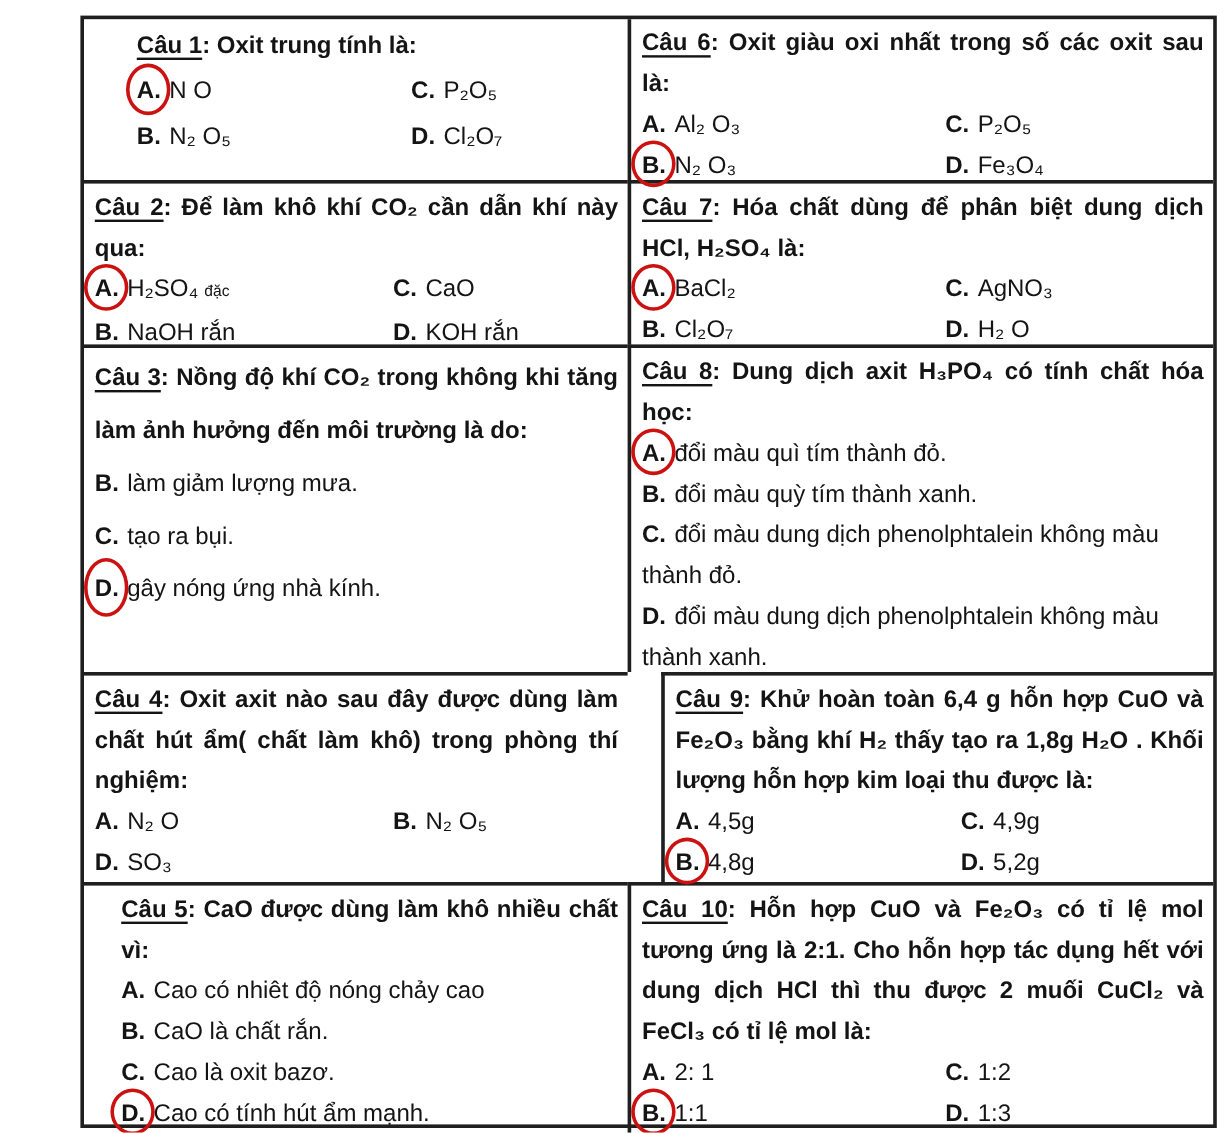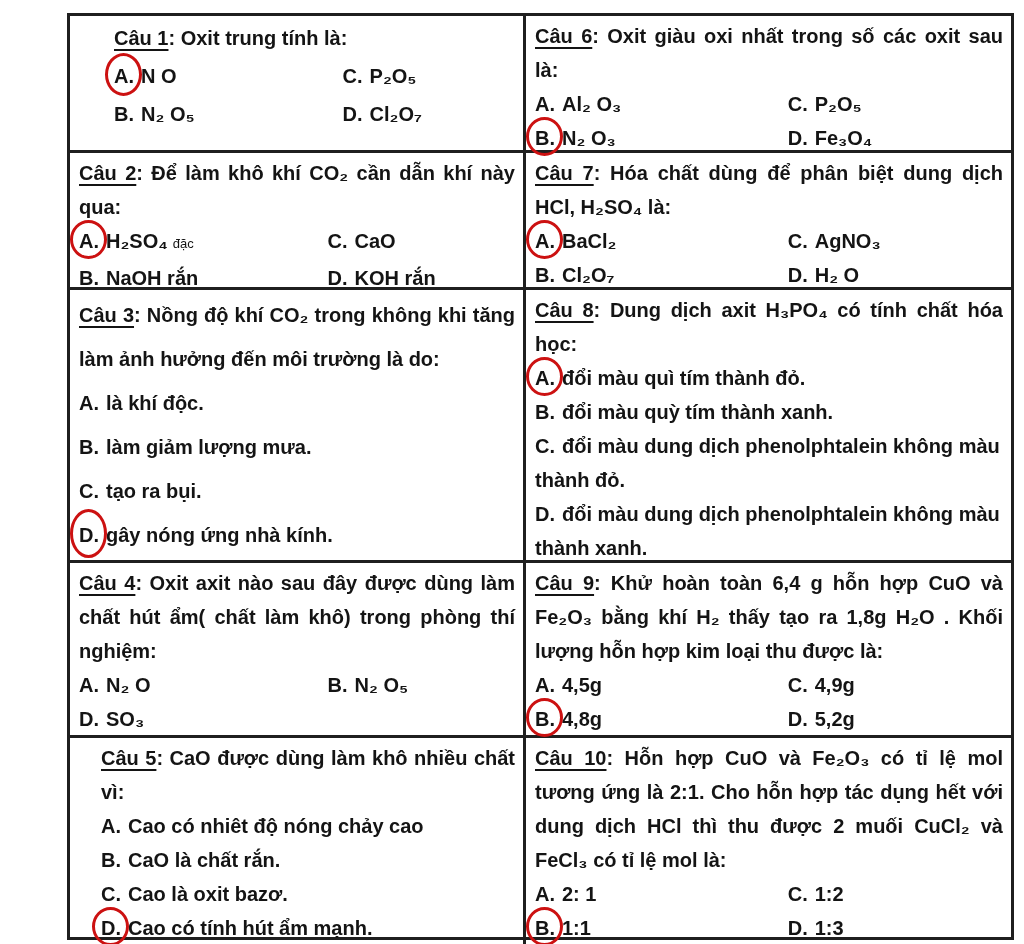--- a/index.html
+++ b/index.html
@@ -29,21 +29,21 @@
   .qhead{margin:0;text-align:justify;font-weight:bold;}
   .qlabel{text-decoration:underline;text-decoration-thickness:2px;text-underline-offset:4px;}
   .opts1 .opt{display:block;}
   .opts2{display:grid;grid-template-columns:57% 1fr;}
   .opts2.r2{grid-template-columns:54% 1fr;}
   .letter{font-weight:bold;margin-right:7px;position:relative;display:inline-block;}
   .letter.circled::before{
     content:"";position:absolute;left:-9px;right:-8px;top:-4px;bottom:-1px;
     border:3px solid var(--circle);border-radius:50%;pointer-events:none;
   }
-  .otext{font-weight:bold;}
+  .otext{font-weight:normal;}
   .osmall{font-size:13px;font-weight:normal;margin-left:5px;}
 </style>
 </head>
 <body>
 
 <div class="canvas">
   <div class="sheet">
       <div class="cell q1" style="grid-area: 1 / 1; padding-left: 44px;">
         <p class="qhead"><span class="qlabel">Câu 1</span><span>: Oxit trung tính là:</span></p>
         <div class="opts2">
@@ -58,21 +58,20 @@
         <div class="opts2">
           <div class="opt"><span class="letter circled">A.</span><span class="otext">H₂SO₄</span><span class="osmall">đặc</span></div>
           <div class="opt"><span class="letter">C.</span><span class="otext">CaO</span></div>
           <div class="opt"><span class="letter">B.</span><span class="otext">NaOH rắn</span></div>
           <div class="opt"><span class="letter">D.</span><span class="otext">KOH rắn</span></div>
         </div>
       </div>
       <div class="cell q3 rowb" style="grid-area: 3 / 1;">
         <p class="qhead"><span class="qlabel">Câu 3</span><span>: Nồng độ khí CO₂ trong không khi tăng làm ảnh hưởng đến môi trường là do:</span></p>
         <div class="opts1">
-          <div class="opt"><span class="letter">A.</span><span class="otext">là khí độc.</span></div>
           <div class="opt"><span class="letter">B.</span><span class="otext">làm giảm lượng mưa.</span></div>
           <div class="opt"><span class="letter">C.</span><span class="otext">tạo ra bụi.</span></div>
           <div class="opt"><span class="letter circled">D.</span><span class="otext">gây nóng ứng nhà kính.</span></div>
         </div>
       </div>
       <div class="cell q4 rowb" style="grid-area: 4 / 1;">
         <p class="qhead"><span class="qlabel">Câu 4</span><span>: Oxit axit nào sau đây được dùng làm chất hút ẩm( chất làm khô) trong phòng thí nghiệm:</span></p>
         <div class="opts2">
           <div class="opt"><span class="letter">A.</span><span class="otext">N₂ O</span></div>
           <div class="opt"><span class="letter">B.</span><span class="otext">N₂ O₅</span></div>
@@ -108,21 +107,21 @@
       </div>
       <div class="cell q8 right rowb" style="grid-area: 3 / 2;">
         <p class="qhead"><span class="qlabel">Câu 8</span><span>: Dung dịch axit H₃PO₄ có tính chất hóa học:</span></p>
         <div class="opts1">
           <div class="opt"><span class="letter circled">A.</span><span class="otext">đổi màu quì tím thành đỏ.</span></div>
           <div class="opt"><span class="letter">B.</span><span class="otext">đổi màu quỳ tím thành xanh.</span></div>
           <div class="opt"><span class="letter">C.</span><span class="otext">đổi màu dung dịch phenolphtalein không màu thành đỏ.</span></div>
           <div class="opt"><span class="letter">D.</span><span class="otext">đổi màu dung dịch phenolphtalein không màu thành xanh.</span></div>
         </div>
       </div>
-      <div class="cell q9 right rowb" style="grid-area: 4 / 2;">
+      <div class="cell q9 right rowb" style="grid-area: 4 / 2; margin-left: 28px;">
         <p class="qhead"><span class="qlabel">Câu 9</span><span>: Khử hoàn toàn 6,4 g hỗn hợp CuO và Fe₂O₃ bằng khí H₂ thấy tạo ra 1,8g H₂O . Khối lượng hỗn hợp kim loại thu được là:</span></p>
         <div class="opts2 r2">
           <div class="opt"><span class="letter">A.</span><span class="otext">4,5g</span></div>
           <div class="opt"><span class="letter">C.</span><span class="otext">4,9g</span></div>
           <div class="opt"><span class="letter circled">B.</span><span class="otext">4,8g</span></div>
           <div class="opt"><span class="letter">D.</span><span class="otext">5,2g</span></div>
         </div>
       </div>
       <div class="cell q10 right rowb" style="grid-area: 5 / 2;">
         <p class="qhead"><span class="qlabel">Câu 10</span><span>: Hỗn hợp CuO và Fe₂O₃ có tỉ lệ mol tương ứng là 2:1. Cho hỗn hợp tác dụng hết với dung dịch HCl thì thu được 2 muối CuCl₂ và FeCl₃ có tỉ lệ mol là:</span></p>

